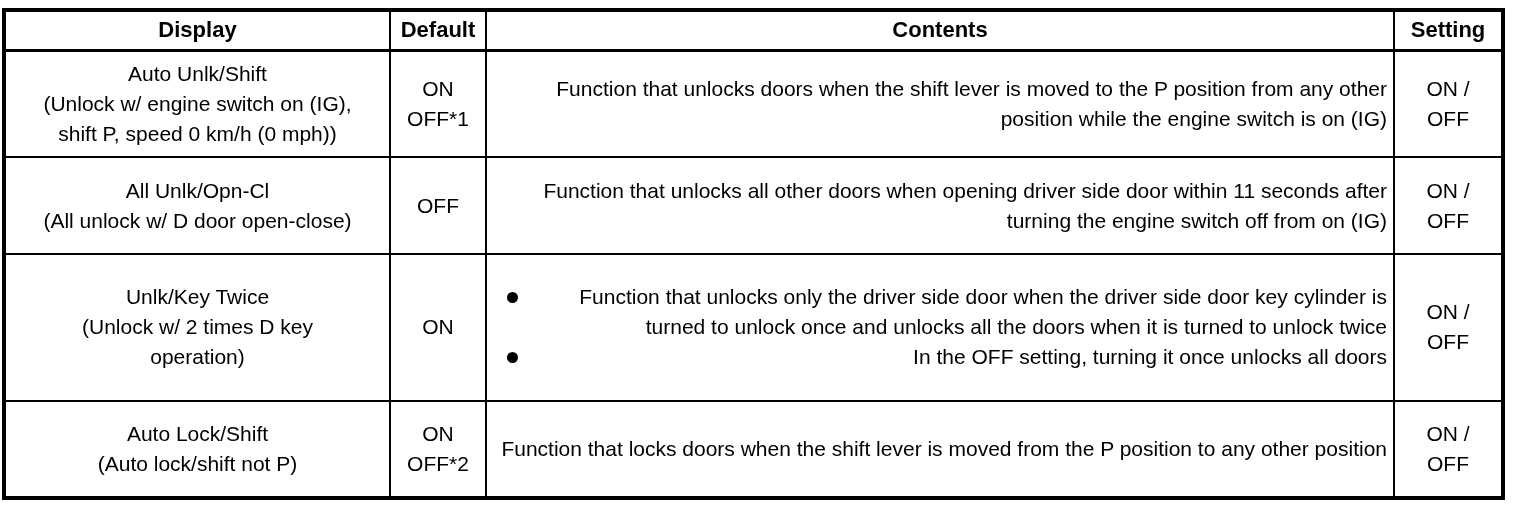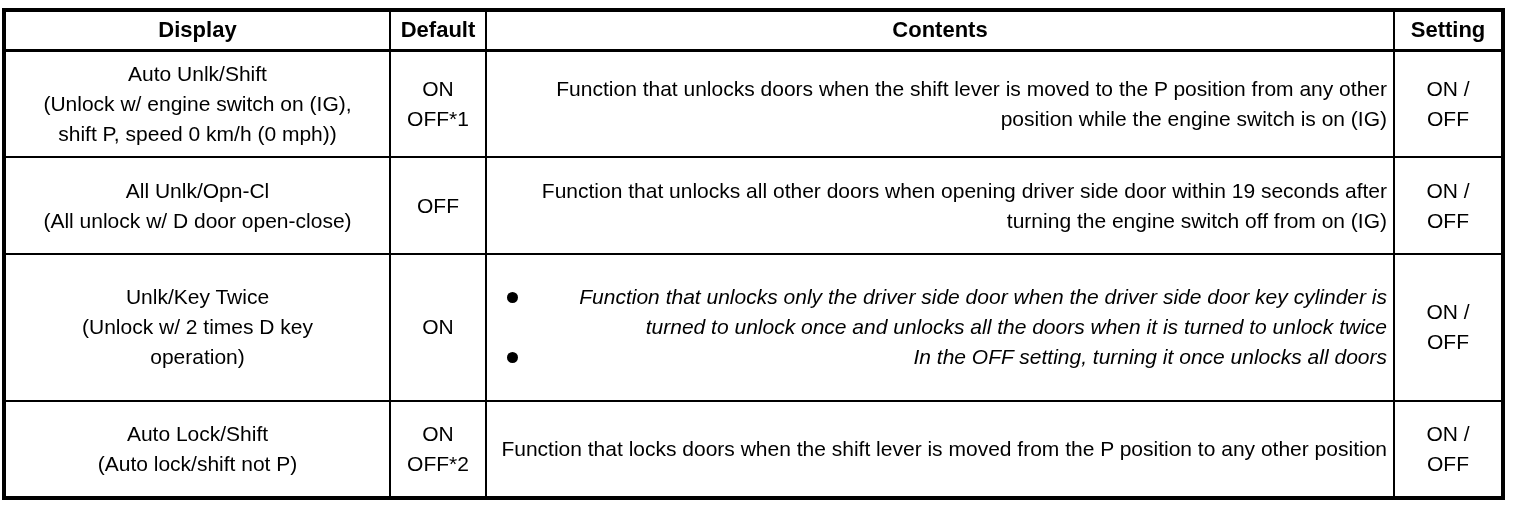--- a/index.html
+++ b/index.html
@@ -92,21 +92,20 @@
     width: 11px;
     height: 11px;
     border-radius: 50%;
     background: #000000;
     margin-top: 10px;
     margin-right: 17px;
     flex: 0 0 auto;
   }
   .bullet-text {
     flex: 1 1 auto;
-    font-style: italic;
   }
 </style>
 </head>
 <body>
 
 <div class="page">
   <table class="doc-table">
     <colgroup>
       <col style="width:386px">
       <col style="width:96px">
@@ -129,21 +128,21 @@
         <td class="c-default">ON
 OFF*1</td>
         <td class="c-contents">Function that unlocks doors when the shift lever is moved to the P position from any other position while the engine switch is on (IG)</td>
         <td class="c-setting">ON /
 OFF</td>
       </tr>
       <tr class="h-row-1">
         <td class="c-display">All Unlk/Opn-Cl
 (All unlock w/ D door open-close)</td>
         <td class="c-default">OFF</td>
-        <td class="c-contents">Function that unlocks all other doors when opening driver side door within 19 seconds after turning the engine switch off from on (IG)</td>
+        <td class="c-contents">Function that unlocks all other doors when opening driver side door within 11 seconds after turning the engine switch off from on (IG)</td>
         <td class="c-setting">ON /
 OFF</td>
       </tr>
       <tr class="h-row-2">
         <td class="c-display">Unlk/Key Twice
 (Unlock w/ 2 times D key
 operation)</td>
         <td class="c-default">ON</td>
         <td class="c-contents">
           <div class="bullet-list">

